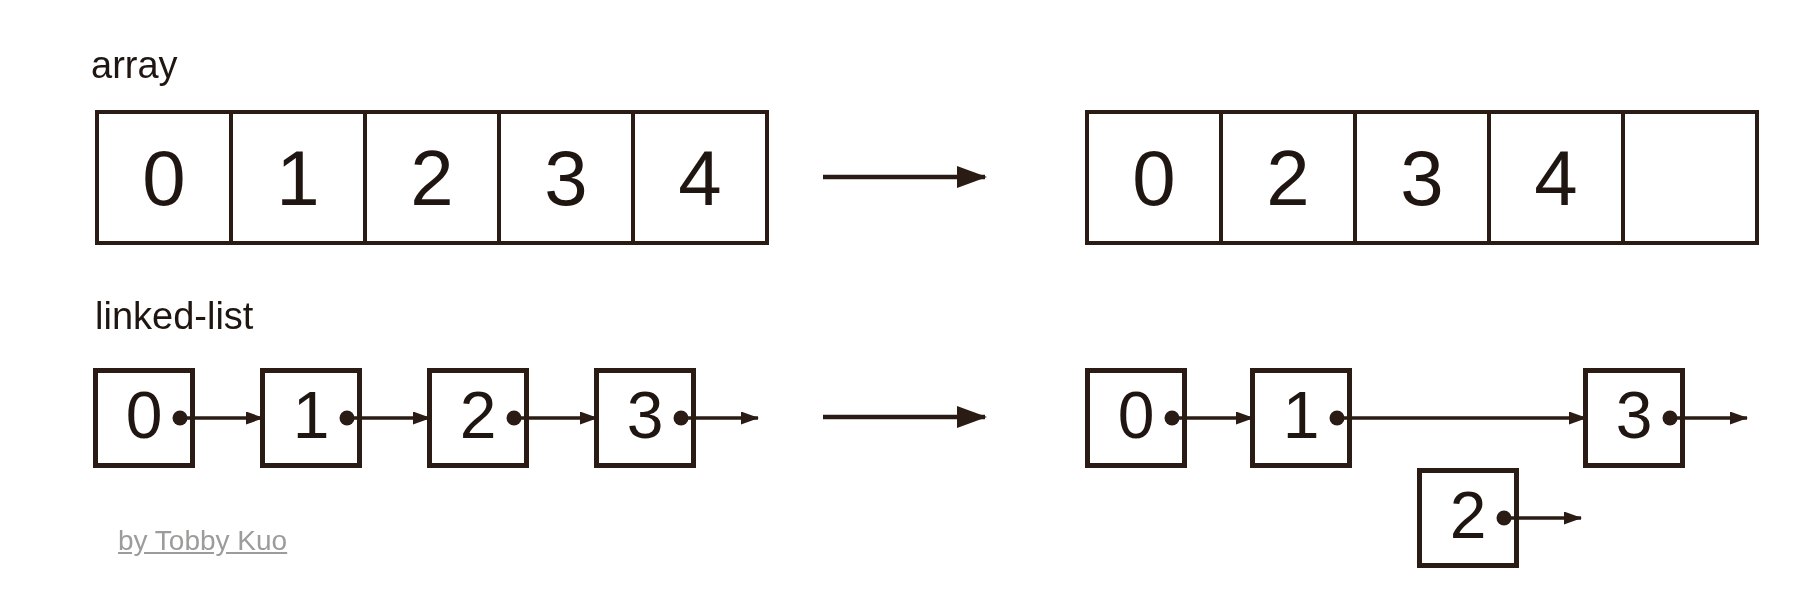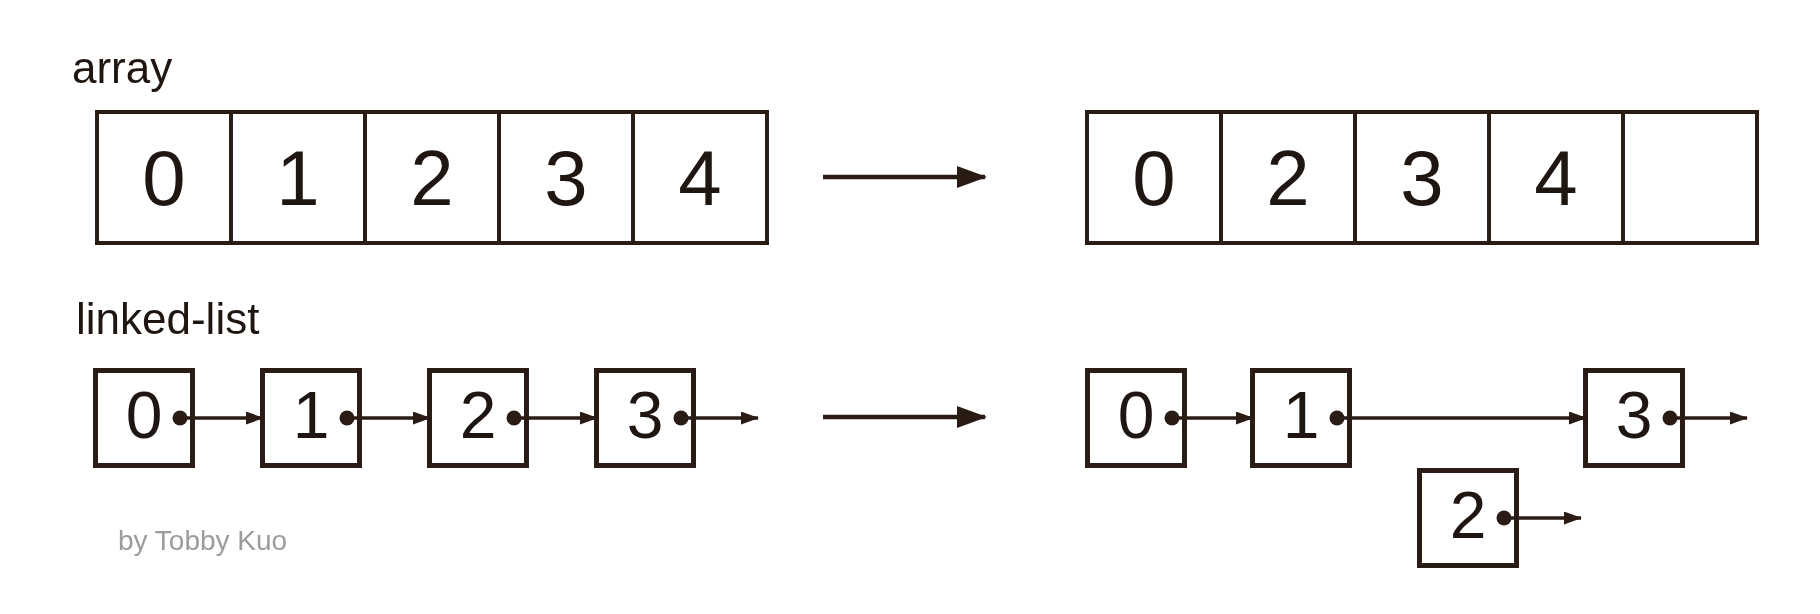--- a/index.html
+++ b/index.html
@@ -2,24 +2,24 @@
 <html><head>
 <meta charset="utf-8">
 <style>
   html,body{margin:0;padding:0;background:#ffffff;}
   .canvas{
     position:relative;width:1820px;height:614px;background:#ffffff;
     font-family:"Liberation Sans","DejaVu Sans",sans-serif;overflow:hidden;
     --stroke:#2a1c15;--ink:#201611;--credit:#9e9c9b;
   }
   .section-label{
-    position:absolute;font-size:44px;line-height:1;color:var(--ink);
+    position:absolute;font-size:38px;line-height:1;color:var(--ink);margin-left:19px;
   }
   .credit{
-    position:absolute;left:118px;top:524px;font-size:28px;line-height:1.2;color:var(--credit);
+    position:absolute;left:118px;top:524px;font-size:28px;line-height:1.2;color:var(--credit);text-decoration:underline;
   }
   .array-box{
     position:absolute;top:110px;width:674px;height:135px;box-sizing:border-box;
     border:4px solid var(--stroke);display:flex;background:#fff;
   }
   .array-cell{
     flex:1;display:flex;align-items:center;justify-content:center;
     border-right:4px solid var(--stroke);
     font-size:78px;line-height:1;color:var(--ink);
   }

